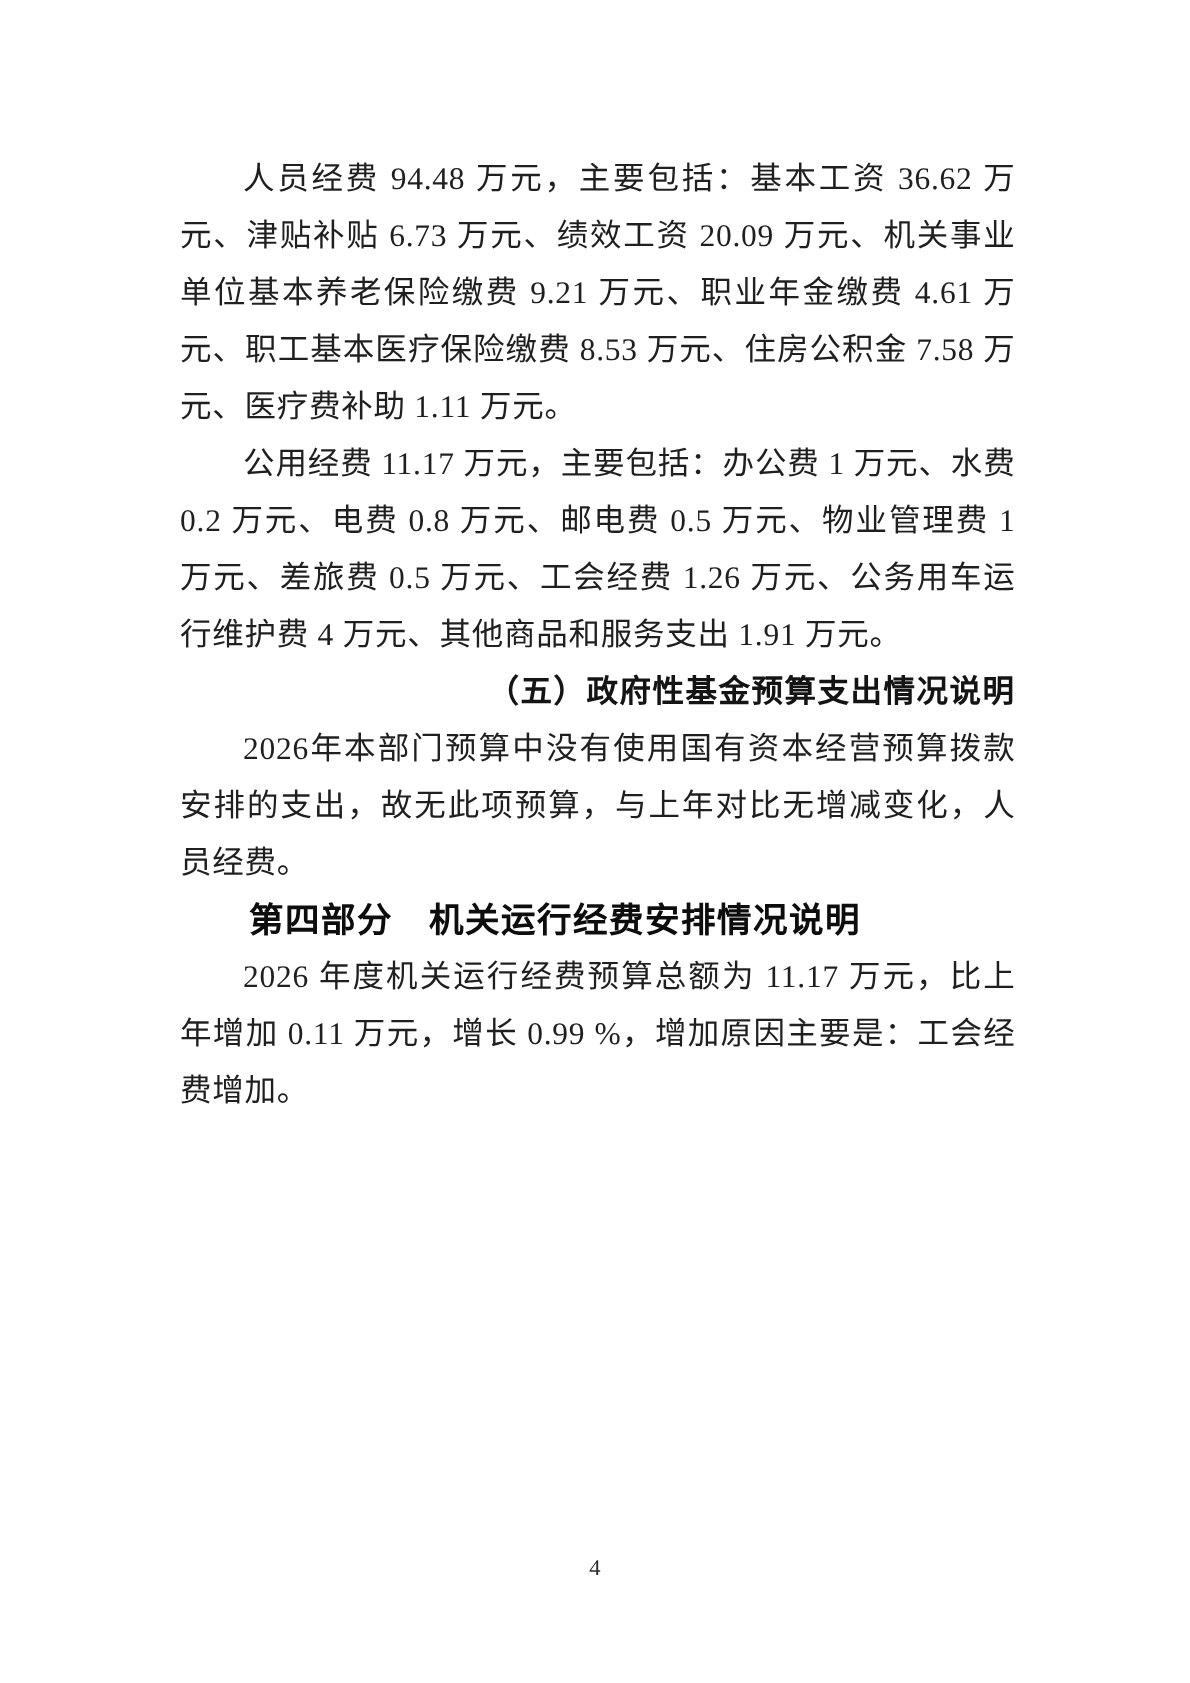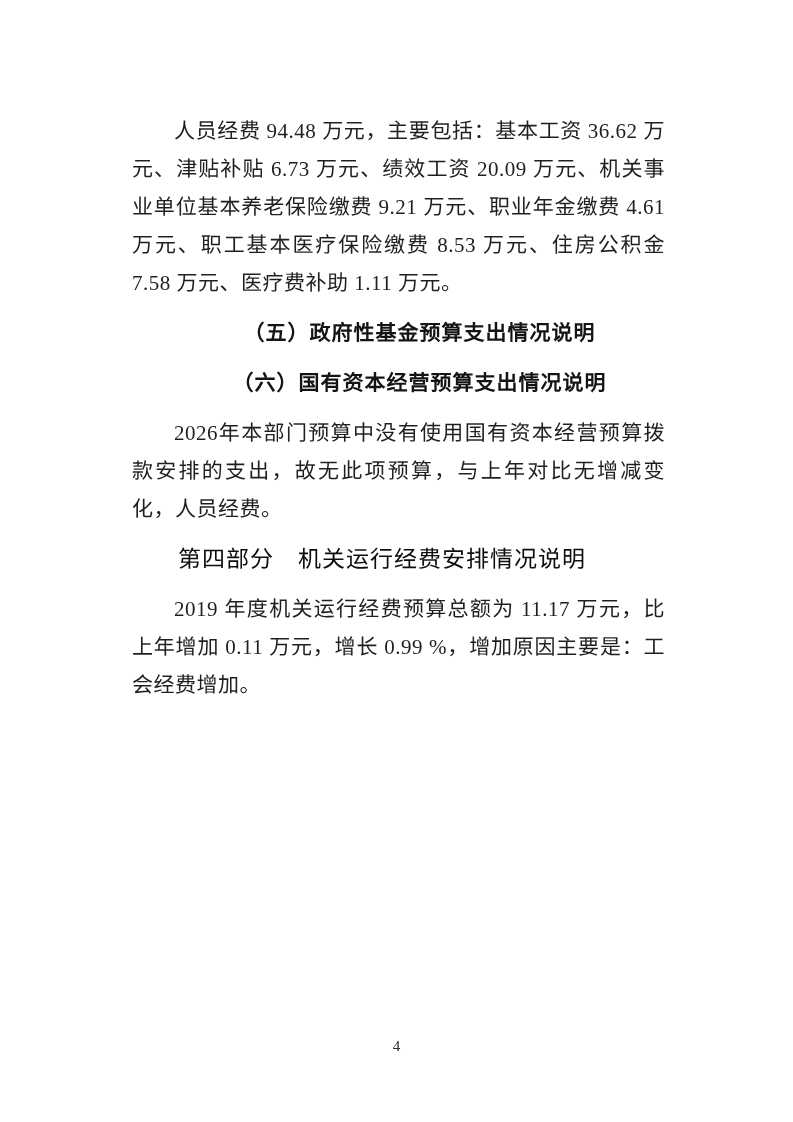--- a/index.html
+++ b/index.html
@@ -14,39 +14,39 @@
     background: #ffffff;
     overflow: hidden;
   }
   .content {
     position: absolute;
     left: 120px;
     top: 100px;
     width: 557px;
   }
   .para {
-    margin: 12px;
+    margin: 0;
     font-family: "Liberation Serif", "DejaVu Serif", serif;
     font-size: 21px;
     line-height: 38px;
     color: #1f1f1f;
     text-align: justify;
     text-indent: 2em;
     letter-spacing: 0.5px;
   }
   .para.body { }
   .para.heading {
     font-weight: bold;
     color: #141414;
-    text-align: center;
+    text-align: right;
     letter-spacing: 1px;
   }
   .para.part-heading {
     font-family: "Liberation Sans", "DejaVu Sans", sans-serif;
-    font-weight: normal;
+    font-weight: bold;
     font-size: 23px;
     color: #0d0d0d;
     text-align: left;
     letter-spacing: 1px;
   }
   .page-number {
     position: absolute;
     left: 0;
     top: 1036px;
     width: 793px;
@@ -56,20 +56,20 @@
     line-height: 20px;
     color: #2a2a2a;
   }
 </style>
 </head>
 <body>
 
 <div class="page">
   <div class="content">
     <p class="para body">人员经费 94.48 万元，主要包括：基本工资 36.62 万元、津贴补贴 6.73 万元、绩效工资 20.09 万元、机关事业单位基本养老保险缴费 9.21 万元、职业年金缴费 4.61 万元、职工基本医疗保险缴费 8.53 万元、住房公积金 7.58 万元、医疗费补助 1.11 万元。</p>
+    <p class="para body">公用经费 11.17 万元，主要包括：办公费 1 万元、水费 0.2 万元、电费 0.8 万元、邮电费 0.5 万元、物业管理费 1 万元、差旅费 0.5 万元、工会经费 1.26 万元、公务用车运行维护费 4 万元、其他商品和服务支出 1.91 万元。</p>
     <p class="para heading">（五）政府性基金预算支出情况说明</p>
-    <p class="para heading">（六）国有资本经营预算支出情况说明</p>
     <p class="para body">2026年本部门预算中没有使用国有资本经营预算拨款安排的支出，故无此项预算，与上年对比无增减变化，人员经费。</p>
     <p class="para part-heading">第四部分　机关运行经费安排情况说明</p>
-    <p class="para body">2019 年度机关运行经费预算总额为 11.17 万元，比上年增加 0.11 万元，增长 0.99 %，增加原因主要是：工会经费增加。</p>
+    <p class="para body">2026 年度机关运行经费预算总额为 11.17 万元，比上年增加 0.11 万元，增长 0.99 %，增加原因主要是：工会经费增加。</p>
   </div>
   <div class="page-number">4</div>
 </div>
 
 </body></html>

